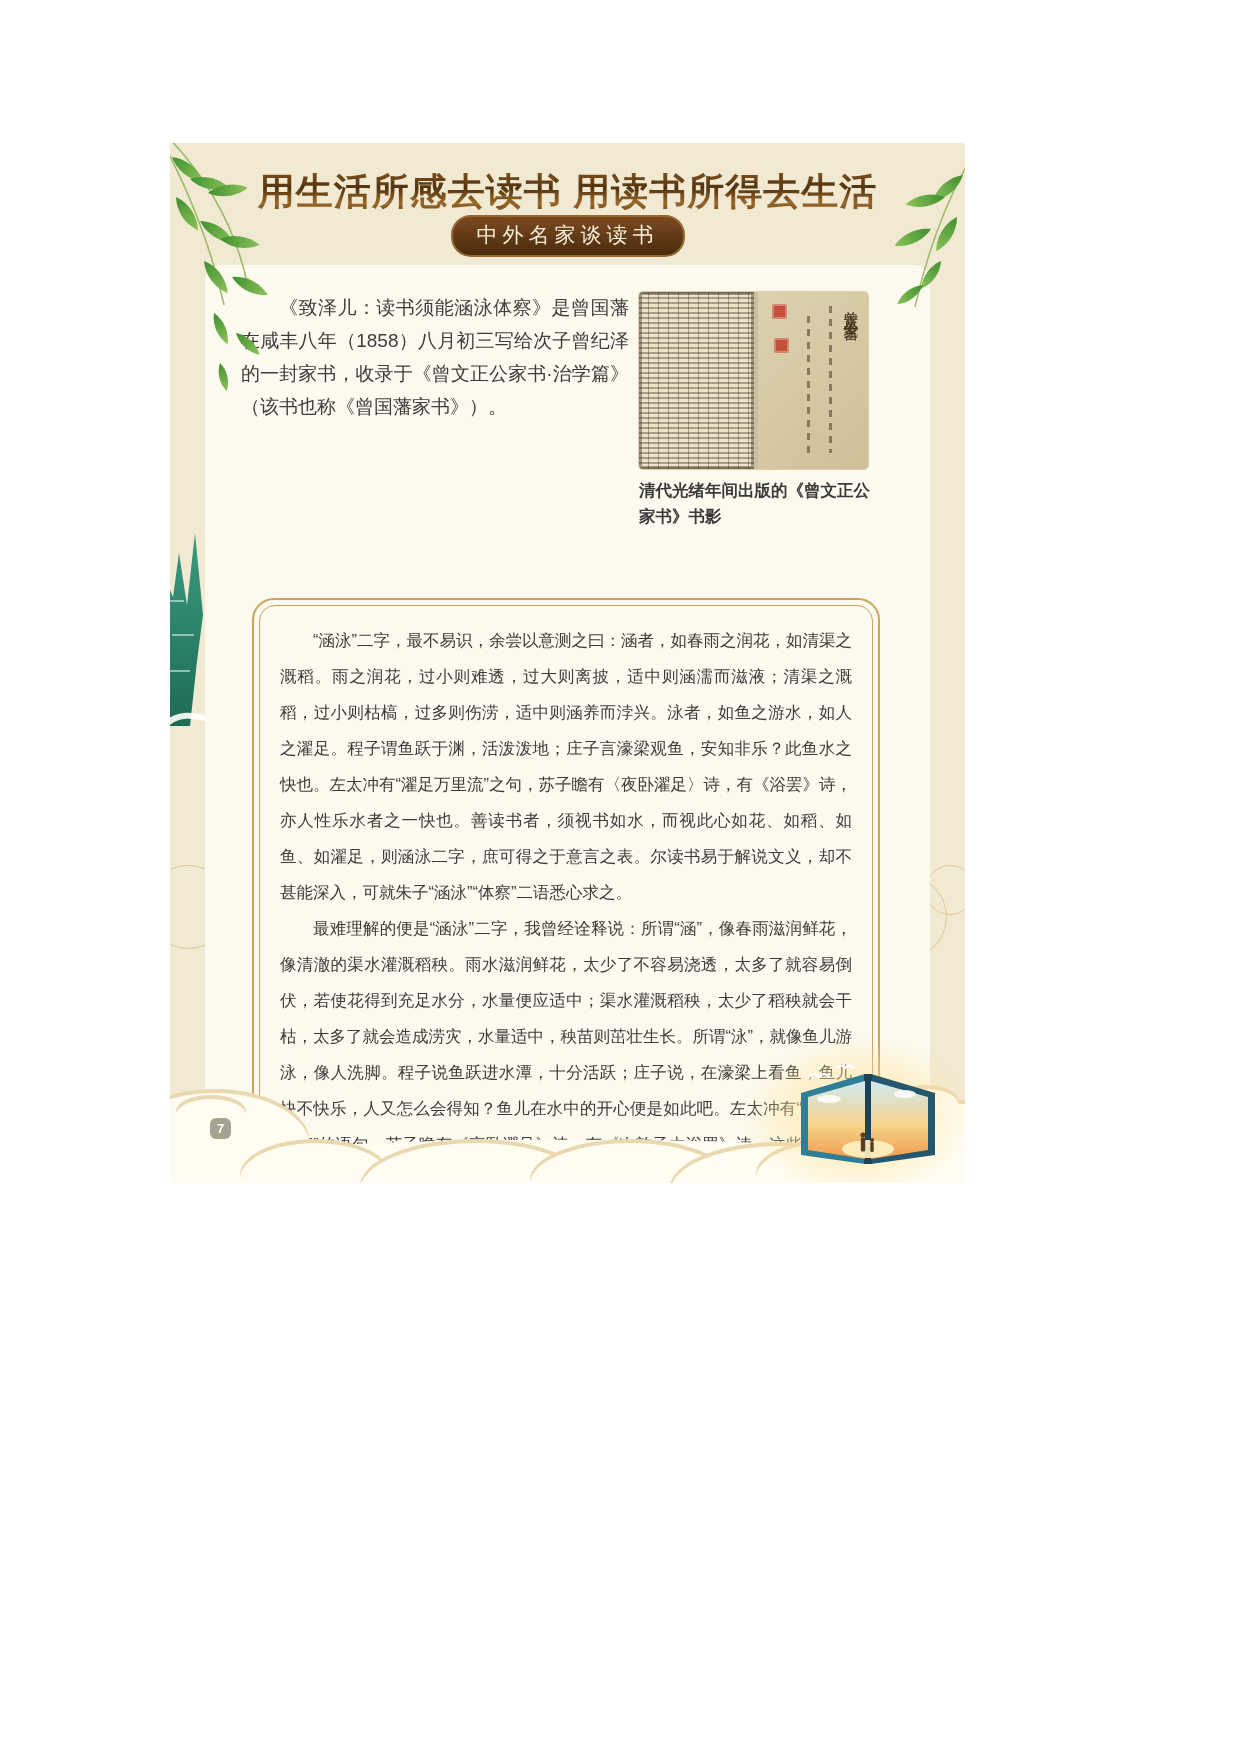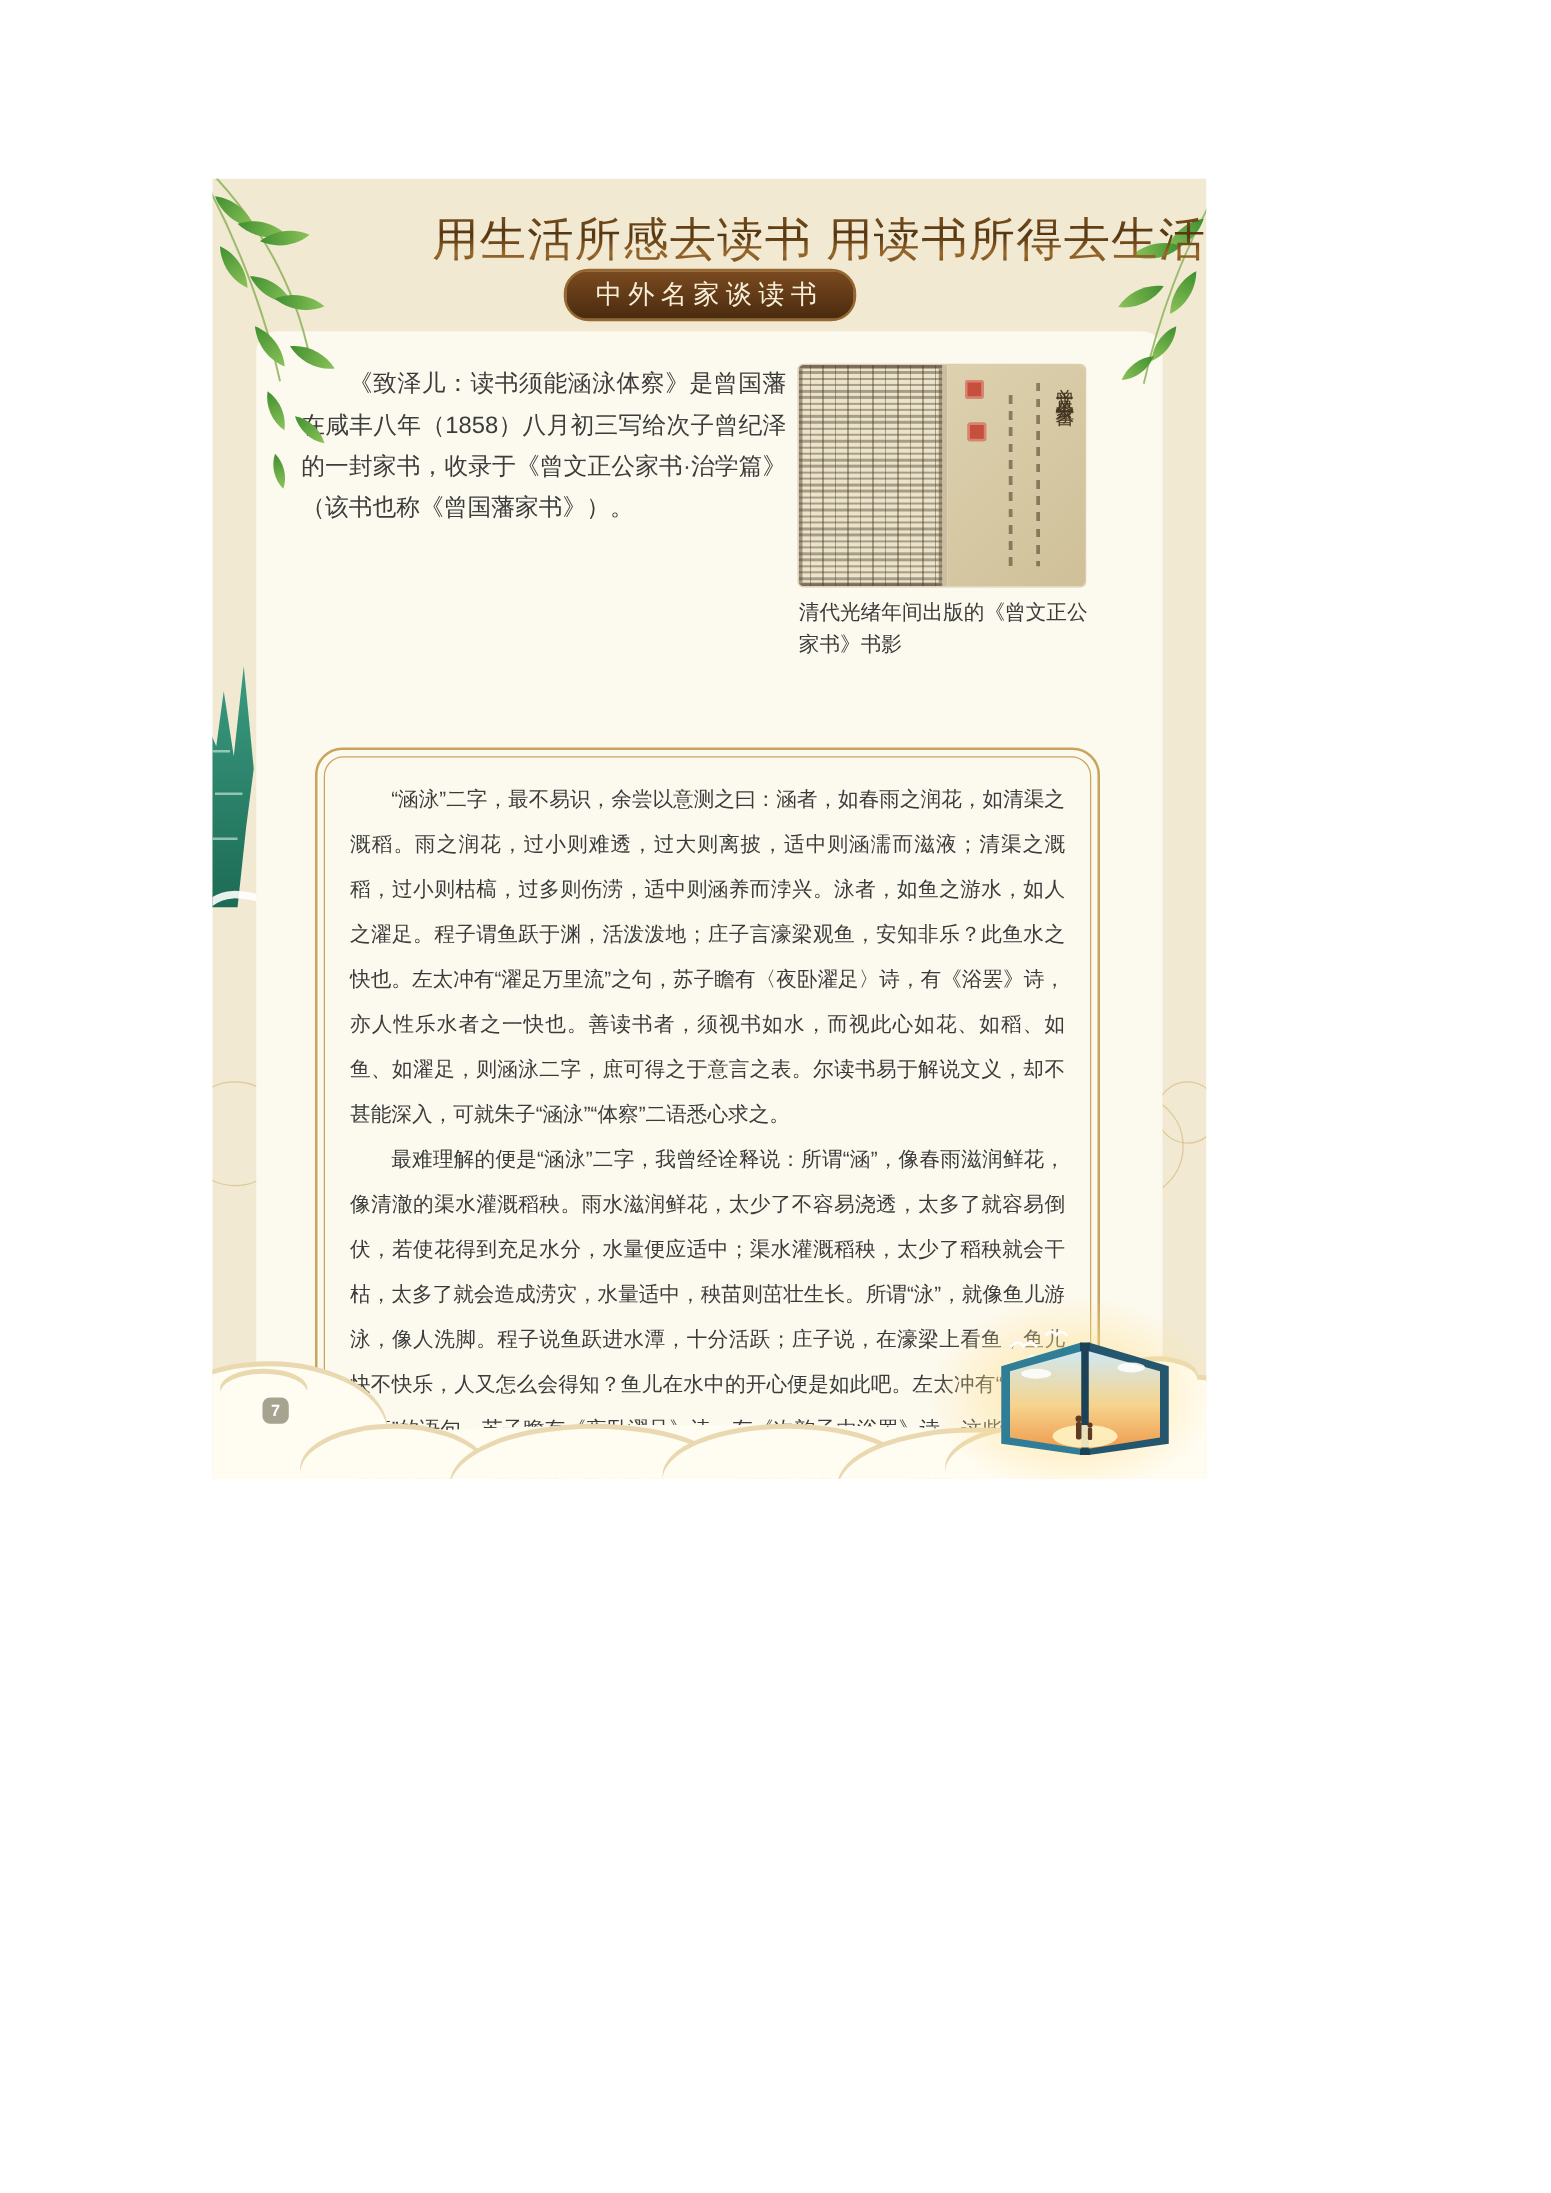--- a/index.html
+++ b/index.html
@@ -3,22 +3,22 @@
 <meta charset="utf-8">
 <style>
   * { margin:0; padding:0; box-sizing:border-box; }
   html,body { width:1241px; height:1754px; background:#ffffff; }
   body { position:relative; font-family:"Liberation Sans", sans-serif; color:#3b3b3b; }
 
   .paper { position:absolute; left:170px; top:143px; width:795px; height:1040px;
            background:#f1e9d2; overflow:hidden; }
 
   
-  .page-title { position:absolute; top:24px; left:0; width:100%; text-align:right;
-    font-size:37px; font-weight:400; letter-spacing:1px;
+  .page-title { position:absolute; top:24px; left:0; width:100%; text-align:center;
+    font-size:37px; font-weight:700; letter-spacing:1px;
     background:linear-gradient(180deg,#8a5a23 0%,#53340f 42%,#9a682b 72%,#5e3c14 100%);
     -webkit-background-clip:text; background-clip:text; color:transparent; z-index:6; }
   .badge { position:absolute; top:72px; left:50%; transform:translateX(-50%);
     background:linear-gradient(180deg,#7a4a20,#4a2b0e);
     border:2px solid #96682f; border-radius:20px; color:#f7eed8;
     font-family:"Liberation Serif", serif; font-size:21px; letter-spacing:5px;
     padding:4px 24px 6px; z-index:6; white-space:nowrap; }
 
   
   .card { position:absolute; left:35px; top:122px; width:725px; height:913px;
@@ -40,21 +40,21 @@
     font-family:"Liberation Serif", serif; font-size:15px; letter-spacing:3px; color:#43351f; }
   .stroke-col { position:absolute; width:3px; top:14px; bottom:16px;
     background:repeating-linear-gradient(180deg, rgba(60,45,25,.5) 0 7px, transparent 7px 13px); }
   .stroke-col.c1 { right:36px; }
   .stroke-col.c2 { right:58px; top:24px; }
   .seal { position:absolute; width:15px; height:15px; background:#c23b2a; opacity:.85;
     border-radius:2px; box-shadow: inset 0 0 0 2px rgba(255,235,220,.35); }
   .seal.s1 { top:12px; left:14px; }
   .seal.s2 { top:46px; left:16px; }
   .caption { position:absolute; left:434px; top:212px; width:236px;
-    font-size:16.5px; line-height:26px; color:#3a3a3a; }
+    font-size:16.5px; line-height:26px; color:#3a3a3a;font-weight:bold; }
 
   
   .excerpt-box { position:absolute; left:47px; top:333px; width:628px; min-height:554px;
     border:2px solid #c9a45c; border-radius:22px; padding:22px 26px 18px; }
   .excerpt-box::before { content:""; position:absolute; inset:5px;
     border:1px solid #c9a45c; border-radius:16px; pointer-events:none; }
   .excerpt-title { text-align:center; font-size:19.5px; font-weight:700; color:#272727;
     margin:6px 0 14px; letter-spacing:.5px; }
   .excerpt-text { font-size:16.5px; line-height:36px; text-align:justify;
     text-indent:2em; color:#3b3b3b; }

